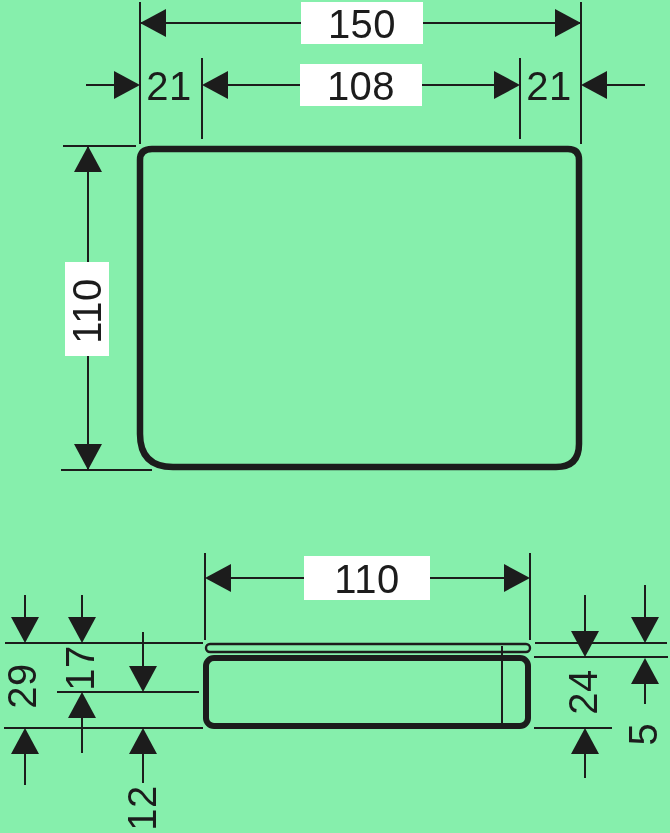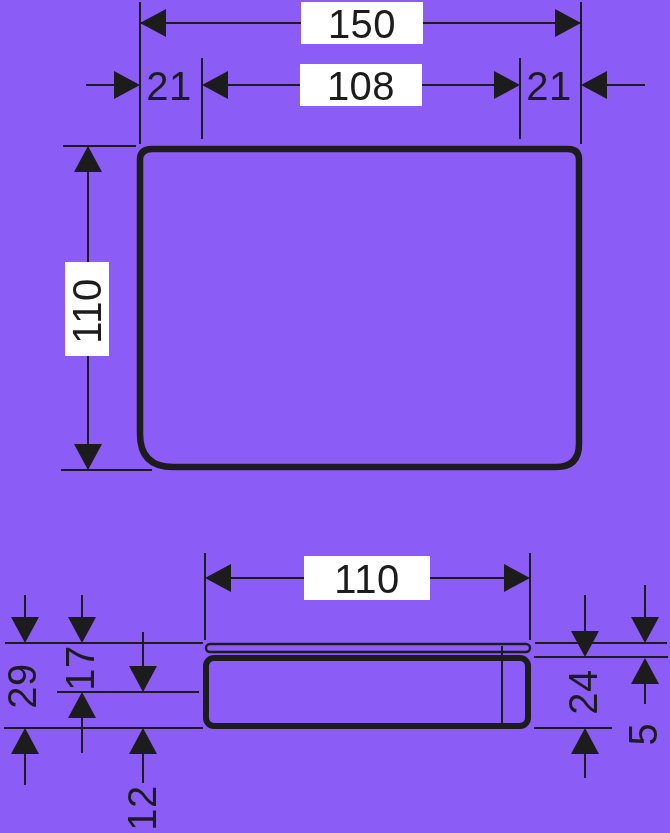--- a/index.html
+++ b/index.html
@@ -1,16 +1,16 @@
 <!DOCTYPE html>
 <html><head>
 <meta charset="utf-8">
 <style>
   html, body { margin: 0; padding: 0; background: #ffffff; }
-  .canvas-wrap { width: 670px; height: 833px; background: #8b5cf6; position: relative; }
+  .canvas-wrap { width: 670px; height: 833px; background: #86efac; position: relative; }
   svg { display: block; }
   .thin  { stroke: #1c1c1c; stroke-width: 2;   fill: none; stroke-linecap: butt; }
   .slab  { stroke: #1c1c1c; stroke-width: 2.4; fill: none; }
   .mid   { stroke: #1c1c1c; stroke-width: 2;   fill: none; }
   .thick { stroke: #1c1c1c; stroke-width: 6.5; fill: none; stroke-linejoin: round; }
   .body-stroke { stroke: #1c1c1c; stroke-width: 6; fill: none; }
   .arr   { fill: #1c1c1c; stroke: none; }
   .mask  { fill: #ffffff; stroke: none; }
   .dimtext {
     font-family: "Liberation Sans", sans-serif;

